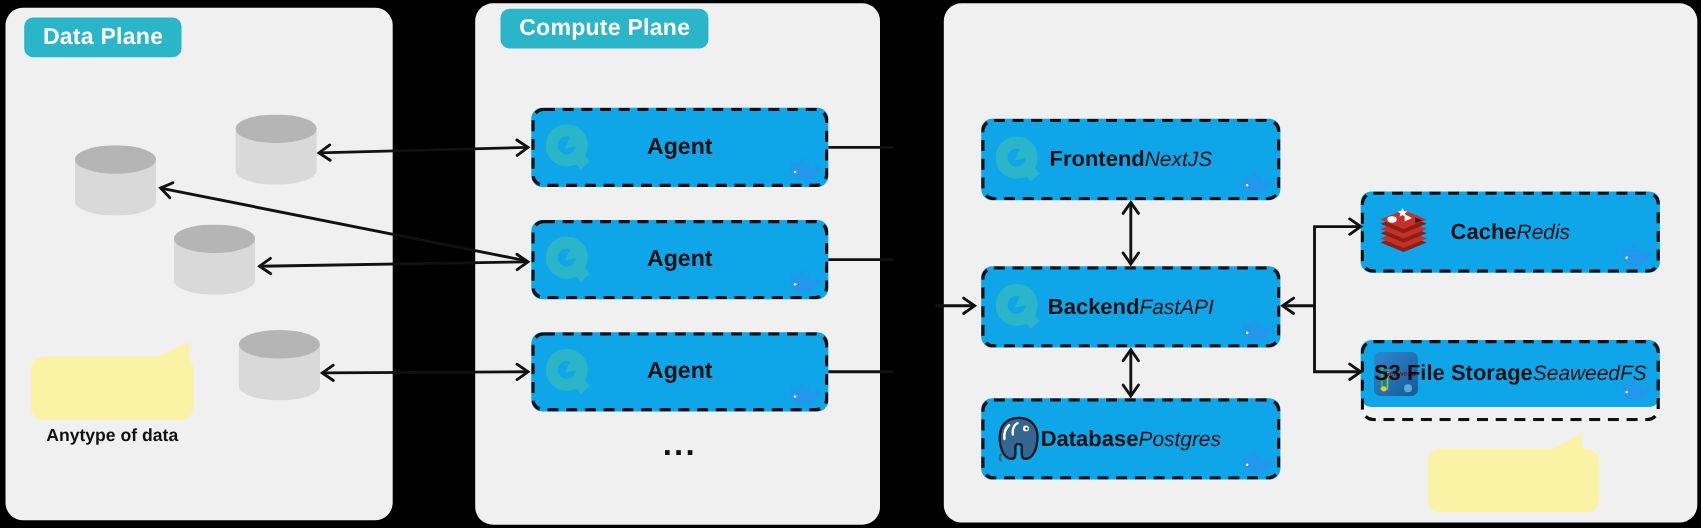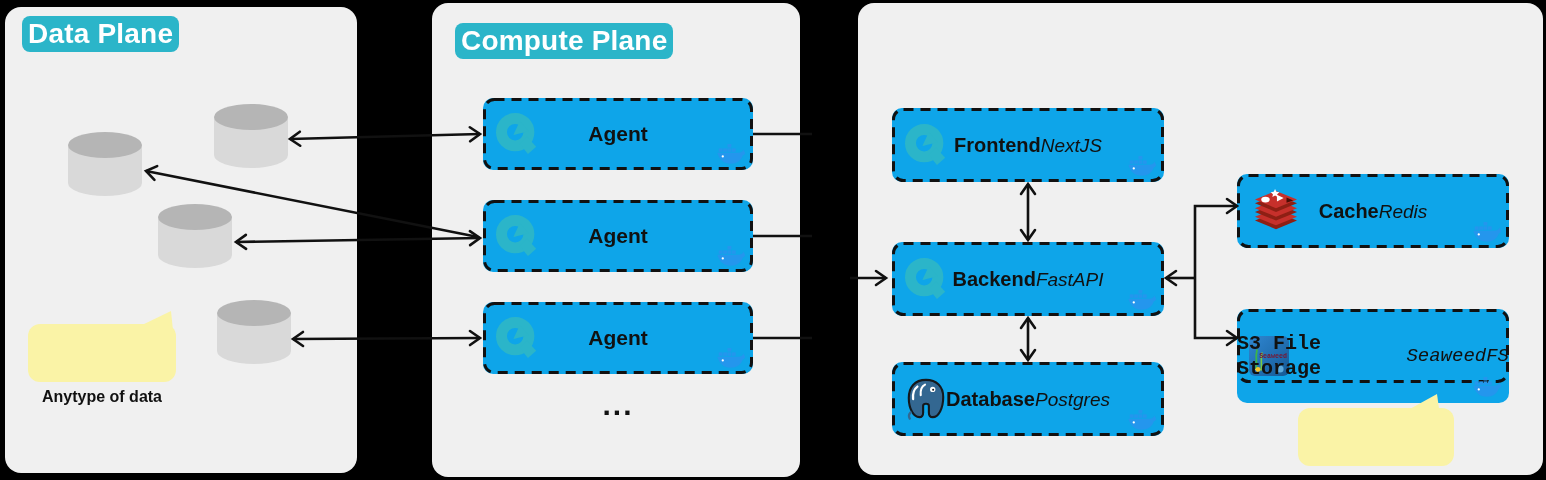--- a/index.html
+++ b/index.html
@@ -1,20 +1,20 @@
 <!DOCTYPE html>
 <html><head>
 <meta charset="utf-8">
 <style>
   html,body{margin:0;padding:0;background:#000;}
   #canvas{position:relative;width:1546px;height:480px;background:#000;overflow:hidden;
           font-family:"Liberation Sans",sans-serif;color:#111;}
   .panel{position:absolute;background:#f0f0f0;border-radius:16px;}
-  .badge{position:absolute;height:36px;line-height:36px;padding:0 6px;border-radius:8px;
-         background:#2bb5c9;color:#fff;font-size:28px;font-weight:bold;letter-spacing:.2px;
+  .badge{position:absolute;height:36px;line-height:36px;padding:0 17px;border-radius:8px;
+         background:#2bb5c9;color:#fff;font-size:21px;font-weight:bold;letter-spacing:.2px;
          white-space:nowrap;}
   .dbox{position:absolute;background:#0ea5e9;border-radius:10px;}
   .dash{position:absolute;left:0;top:0;pointer-events:none;}
   .icon{position:absolute;}
   .qlogo{left:13px;top:50%;transform:translateY(-50%);width:42px;height:42px;}
   .whale{right:8px;bottom:5px;width:28px;height:21px;}
   .agent-label{position:absolute;inset:0;display:flex;align-items:center;justify-content:center;
                font-size:21px;font-weight:bold;}
   .ctext{position:absolute;inset:0;display:flex;align-items:center;
          justify-content:center;}
@@ -93,21 +93,21 @@
   </defs>
 </svg>
 
 <div id="canvas">
 
   <div class="panel" style="left:5px;top:7px;width:352px;height:466px;"></div>
   <div class="panel" style="left:432px;top:3px;width:368px;height:474px;"></div>
   <div class="panel" style="left:858px;top:3px;width:685px;height:472px;"></div>
 
   <div class="badge" style="left:22px;top:16px;">Data Plane</div>
-  <div class="badge" style="left:455px;top:23px;">Compute Plane</div>
+  <div class="badge" style="left:455px;top:8px;">Compute Plane</div>
 
   <svg class="icon cyl" style="left:214px;top:104px;">
       <use href="#sym-db"></use>
     </svg>
   <svg class="icon cyl" style="left:68px;top:132px;">
       <use href="#sym-db"></use>
     </svg>
   <svg class="icon cyl" style="left:158px;top:204px;">
       <use href="#sym-db"></use>
     </svg>
@@ -216,21 +216,21 @@
       </svg>
     <div class="ctext">
       <div class="ctitle">Cache</div>
       <div class="csub">Redis</div>
     </div>
     <svg class="icon whale">
         <use href="#sym-docker" width="28" height="21"></use>
       </svg>
   </div>
 
-  <div class="dbox" style="left:1237px;top:309px;width:272px;height:94px;font-family:Liberation Mono, monospace;">
+  <div class="dbox" style="left:1237px;top:309px;width:272px;height:61px;">
     <svg class="dash" width="272" height="74">
         <rect x="1.5" y="1.5" width="269" height="71" rx="10" fill="none" stroke="#111" stroke-width="3" stroke-dasharray="10 7"></rect>
       </svg>
     <svg class="icon" style="left:12px;top:50%;transform:translateY(-50%);width:40px;height:40px;">
         <use href="#sym-seaweed" width="40" height="40"></use>
       </svg>
     <div class="ctext">
       <div class="ctitle">S3 File Storage</div>
       <div class="csub">SeaweedFS</div>
     </div>

